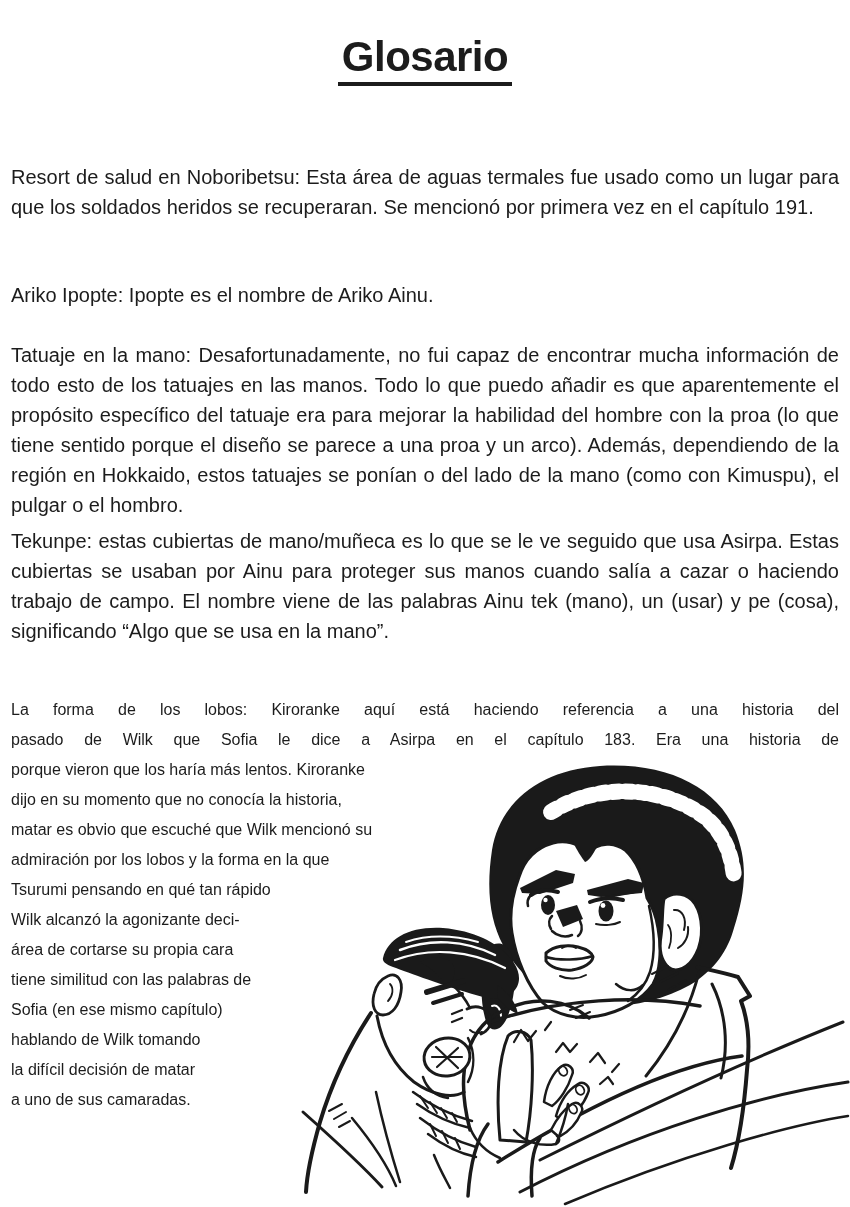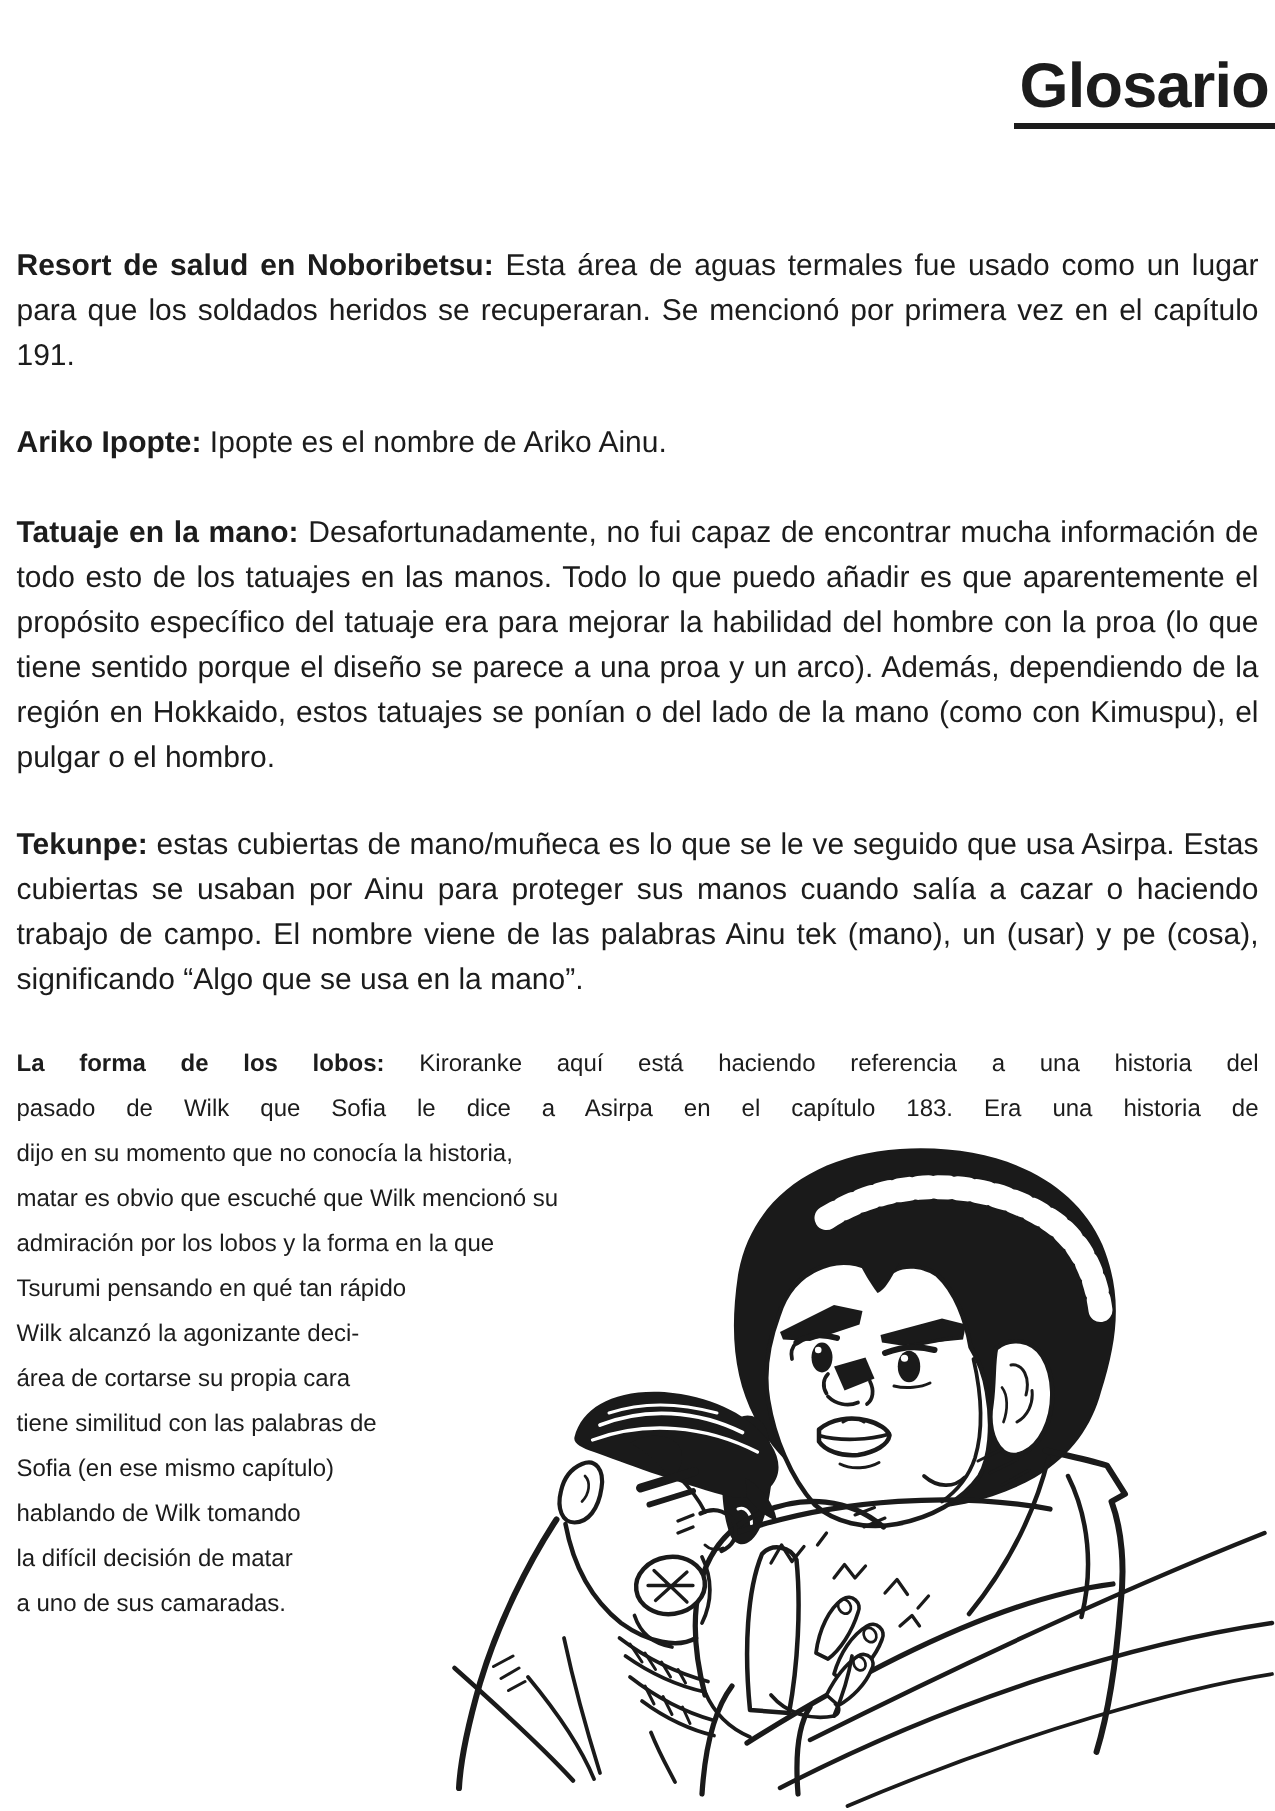--- a/index.html
+++ b/index.html
@@ -1,32 +1,32 @@
 <!DOCTYPE html>
 <html style="--ink: #1c1c1c; --paper: #ffffff;"><head>
 <meta charset="utf-8">
 <style>
   html,body{margin:0;padding:0;background:#ffffff;}
   .page{
     position:relative;width:850px;height:1207px;margin:0 auto;
     background:var(--paper,#ffffff);color:var(--ink,#1c1c1c);
     font-family:"Liberation Sans",sans-serif;overflow:hidden;
   }
-  .title-wrap{text-align:right;}
+  .title-wrap{text-align:center;}
   h1.title{
     display:inline-block;margin:34px 0 0 0;padding:0 4px 2px 4px;
     font-size:42px;line-height:46px;font-weight:bold;
     border-bottom:4px solid var(--ink,#1c1c1c);letter-spacing:-0.5px;
   }
   .entry{
     position:absolute;left:11px;width:828px;margin:0;
     font-size:20px;line-height:30px;text-align:justify;
   }
-  .entry strong, .wolf strong{font-weight:bold;}
-  .e0{top:162px}.e1{top:280px}.e2{top:340px}.e3{top:548px}
+  .entry strong, .wolf strong{font-weight:normal;}
+  .e0{top:162px}.e1{top:280px}.e2{top:340px}.e3{top:526px}
   .wolf{
     position:absolute;left:11px;top:695px;width:828px;
     font-size:16px;line-height:30px;
   }
   .wline{height:30px;white-space:nowrap;overflow:visible;}
   .wline.just{text-align:justify;text-align-last:justify;}
   .illustration{position:absolute;left:270px;top:740px;width:580px;height:467px;}
   .illustration svg{display:block;width:580px;height:467px;}
 </style>
 </head>
@@ -59,20 +59,21 @@
   </p>
 
   <div class="wolf">
     <div class="wline just">
       <strong>La forma de los lobos:</strong>
       <span>Kiroranke aquí está haciendo referencia a una historia del</span>
     </div>
     <div class="wline just">
       <span>pasado de Wilk que Sofia le dice a Asirpa en el capítulo 183. Era una historia de</span>
     </div>
+    <div class="wline">porque vieron que los haría más lentos. Kiroranke</div>
     <div class="wline">dijo en su momento que no conocía la historia,</div>
     <div class="wline">matar es obvio que escuché que Wilk mencionó su</div>
     <div class="wline">admiración por los lobos y la forma en la que</div>
     <div class="wline">Tsurumi pensando en qué tan rápido</div>
     <div class="wline">Wilk alcanzó la agonizante deci-</div>
     <div class="wline">área de cortarse su propia cara</div>
     <div class="wline">tiene similitud con las palabras de</div>
     <div class="wline">Sofia (en ese mismo capítulo)</div>
     <div class="wline">hablando de Wilk tomando</div>
     <div class="wline">la difícil decisión de matar</div>

